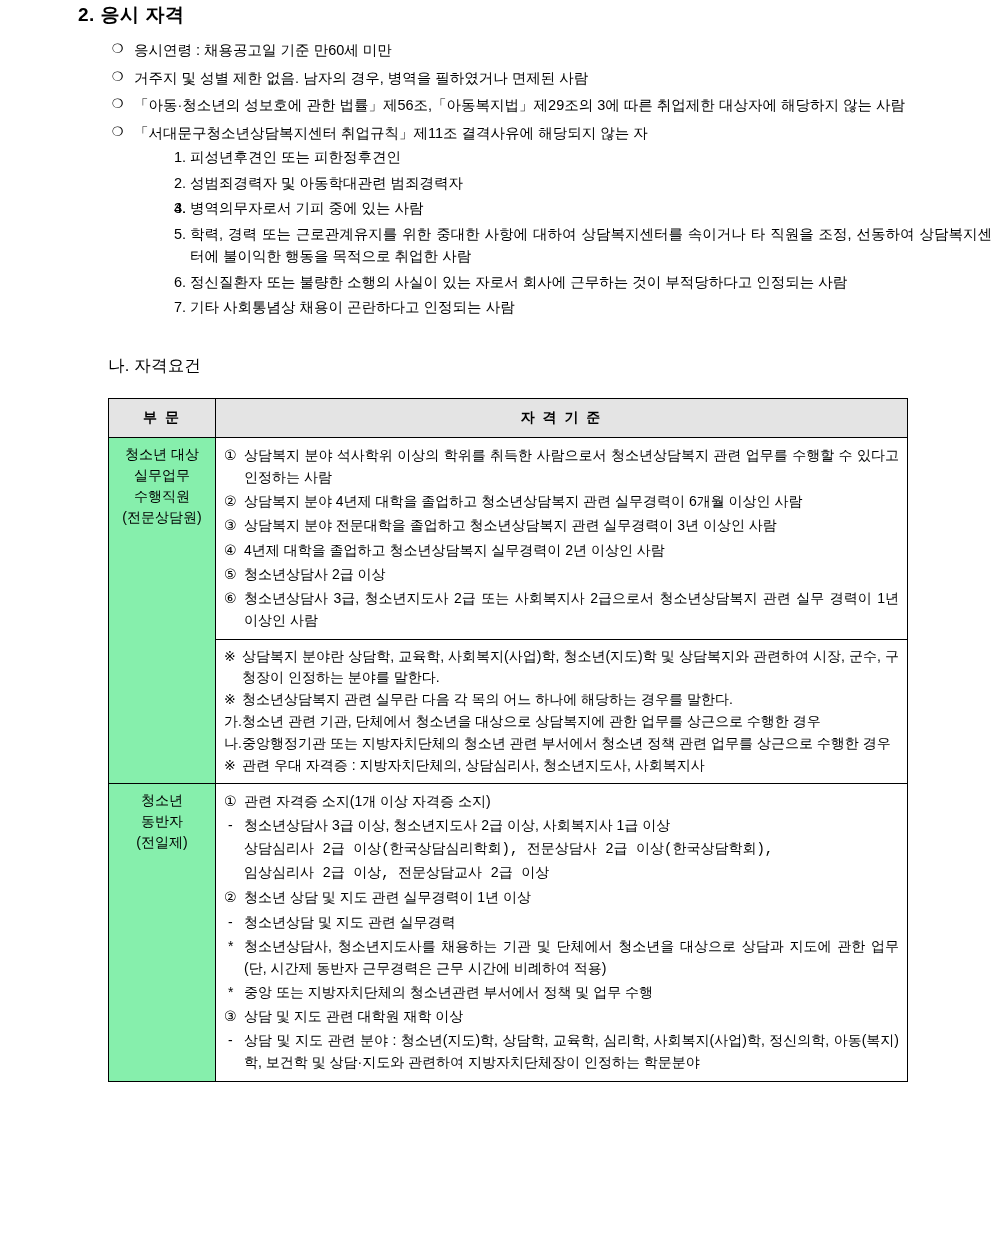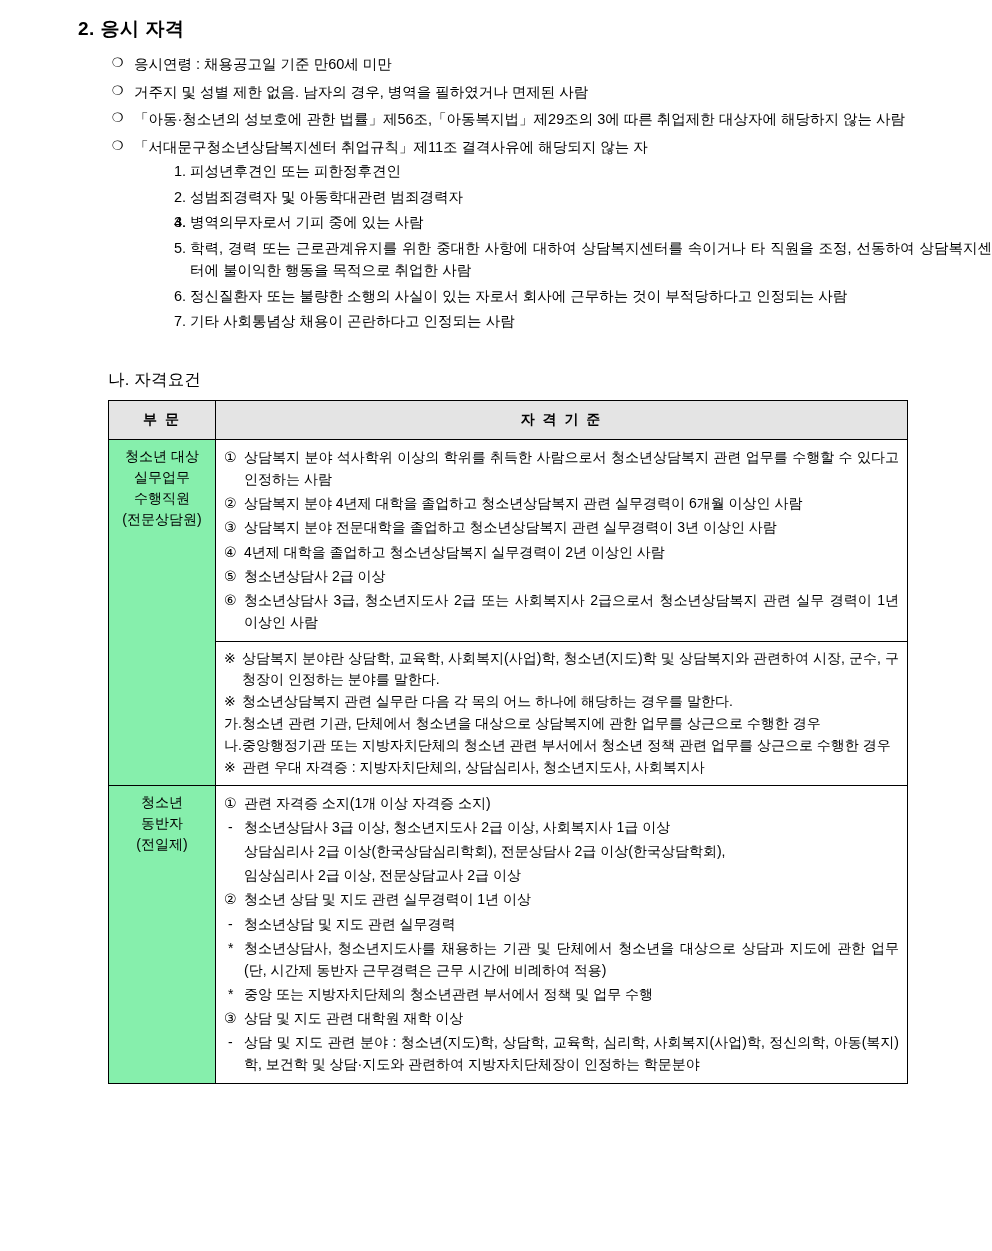--- a/index.html
+++ b/index.html
@@ -10,39 +10,39 @@
   body {
     width: 992px;
     min-height: 1251px;
     font-family: "Liberation Sans", "DejaVu Sans", sans-serif;
     color: #000000;
     font-size: 14.5px;
     line-height: 1.55;
   }
   .page {
     width: 992px;
-    padding: 14px 0 0 0;
+    padding: 0 0 0 0;
     box-sizing: border-box;
     position: relative;
   }
   
   .h-section {
     font-size: 19px;
     font-weight: bold;
     margin: 0 0 10px 78px;
     letter-spacing: 0.5px;
   }
   .h-sub {
     font-size: 16.5px;
     margin: 0 0 8px 92px;
     letter-spacing: 0.2px;
   }
   .h-sub2 {
     font-size: 16.5px;
-    margin: 34px 0 8px 108px;
+    margin: 34px 0 20px 108px;
     letter-spacing: 0.2px;
   }
   
   ul.bullets {
     list-style: none;
     margin: 0;
     padding: 0 0 0 112px;
   }
   ul.bullets > li {
     position: relative;
@@ -147,21 +147,21 @@
     position: relative;
     padding-left: 20px;
     margin-bottom: 2px;
   }
   .dash .mk3 {
     position: absolute;
     left: 4px;
     top: 0;
   }
   .plain-line { margin-bottom: 2px; }
-  .ind1 { padding-left: 20px; }
+  .ind1 { padding-left: 20px; font-family: Liberation Mono, monospace; }
   .j { text-align: justify; text-justify: inter-word; }
 </style>
 </head>
 <body>
 
 <div class="page">
 
   <div class="h-section">2. 응시 자격</div>
 
 

